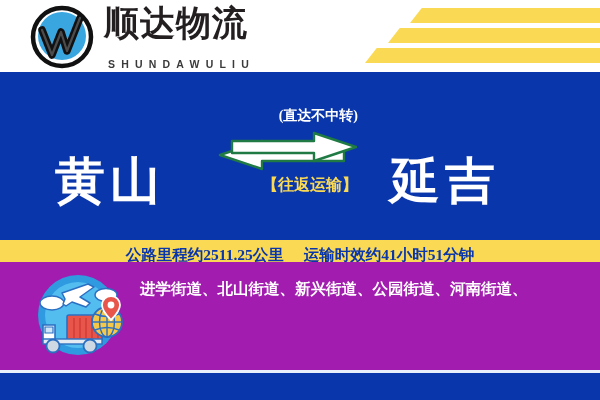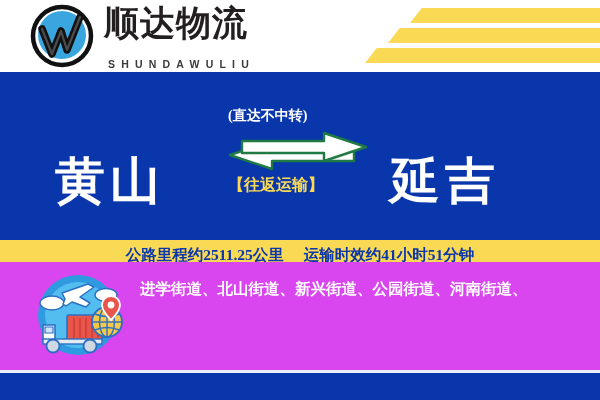--- a/index.html
+++ b/index.html
@@ -5,53 +5,53 @@
   html,body{margin:0;padding:0;}
   body{
     width:600px;height:400px;overflow:hidden;
     font-family:"Liberation Sans","DejaVu Sans",sans-serif;
     background:#0a36ab;
   }
   #banner{position:relative;width:600px;height:400px;overflow:hidden;background:#0a36ab;}
 
   
   .header{position:absolute;left:0;top:0;width:600px;height:72px;background:#ffffff;overflow:hidden;}
-  .logo-wrap{position:absolute;left:30px;top:4px;display:flex;align-items:flex-start;gap:10px;}
+  .logo-wrap{position:absolute;left:30px;top:4px;display:flex;align-items:center;gap:10px;}
   .logo-mark{position:relative;width:64px;height:64px;flex:none;}
   .brand-block{display:flex;flex-direction:column;justify-content:center;padding-top:2px;}
   .brand-cn{font-family:"Liberation Serif","DejaVu Serif",serif;font-size:35px;font-weight:bold;color:#231f20;letter-spacing:1px;line-height:1.05;}
   .brand-en{font-size:10.5px;font-weight:bold;color:#3a3a3a;letter-spacing:6.2px;text-align:center;margin-top:15px;padding-left:4px;}
 
   .stripes{position:absolute;right:0;top:0;width:280px;height:70px;}
   .stripe{position:absolute;right:0;height:15px;background:#fada54;transform:skewX(-38deg);transform-origin:left bottom;}
   .stripe.s1{top:8px;right:-10px;width:200px;}
   .stripe.s2{top:28px;right:-10px;width:222px;}
   .stripe.s3{top:48px;right:-10px;width:245px;}
 
   
   .route{position:absolute;left:0;top:73px;width:600px;height:159px;background:#0a36ab;}
   .city{position:absolute;top:108px;transform:translateY(-50%);
         font-family:"Liberation Serif","DejaVu Serif",serif;
         font-size:50px;font-weight:bold;color:#ffffff;letter-spacing:5px;white-space:nowrap;}
   .city-origin{left:55px;}
   .city-dest{left:390px;}
 
-  .mid{position:absolute;left:228px;top:34px;width:140px;text-align:left;}
+  .mid{position:absolute;left:218px;top:34px;width:140px;text-align:right;}
   .mid-top{font-family:"Liberation Serif","DejaVu Serif",serif;font-size:14px;font-weight:bold;color:#ffffff;letter-spacing:0px;white-space:nowrap;}
   .arrow-box{position:relative;width:140px;height:40px;margin:6px 0 4px;}
   .mid-bottom{font-family:"Liberation Serif","DejaVu Serif",serif;font-size:16px;font-weight:bold;color:#fada54;letter-spacing:0px;white-space:nowrap;}
 
   
   .infobar{position:absolute;left:0;top:240px;width:600px;height:30px;background:#fada54;
            display:flex;align-items:center;justify-content:center;}
   .infobar-text{font-family:"Liberation Serif","DejaVu Serif",serif;font-size:15.5px;font-weight:bold;color:#0a36ab;white-space:nowrap;}
   .infobar-gap{display:inline-block;width:20px;}
 
   
-  .areas{position:absolute;left:0;top:262px;width:600px;height:108px;background:#d946ef;}
+  .areas{position:absolute;left:0;top:262px;width:600px;height:108px;background:#a21caf;}
   .illus{position:absolute;left:22px;top:8px;width:112px;height:90px;}
   .area-text{position:absolute;left:140px;top:14px;width:450px;
              font-family:"Liberation Serif","DejaVu Serif",serif;
              font-size:15.5px;font-weight:bold;color:#ffffff;line-height:25px;}
   .area-line{white-space:nowrap;}
 
   
   .divider{position:absolute;left:0;top:370px;width:600px;height:3px;background:#eaf0fb;}
   .footer{position:absolute;left:0;top:373px;width:600px;height:27px;background:#0a36ab;}
 </style>

